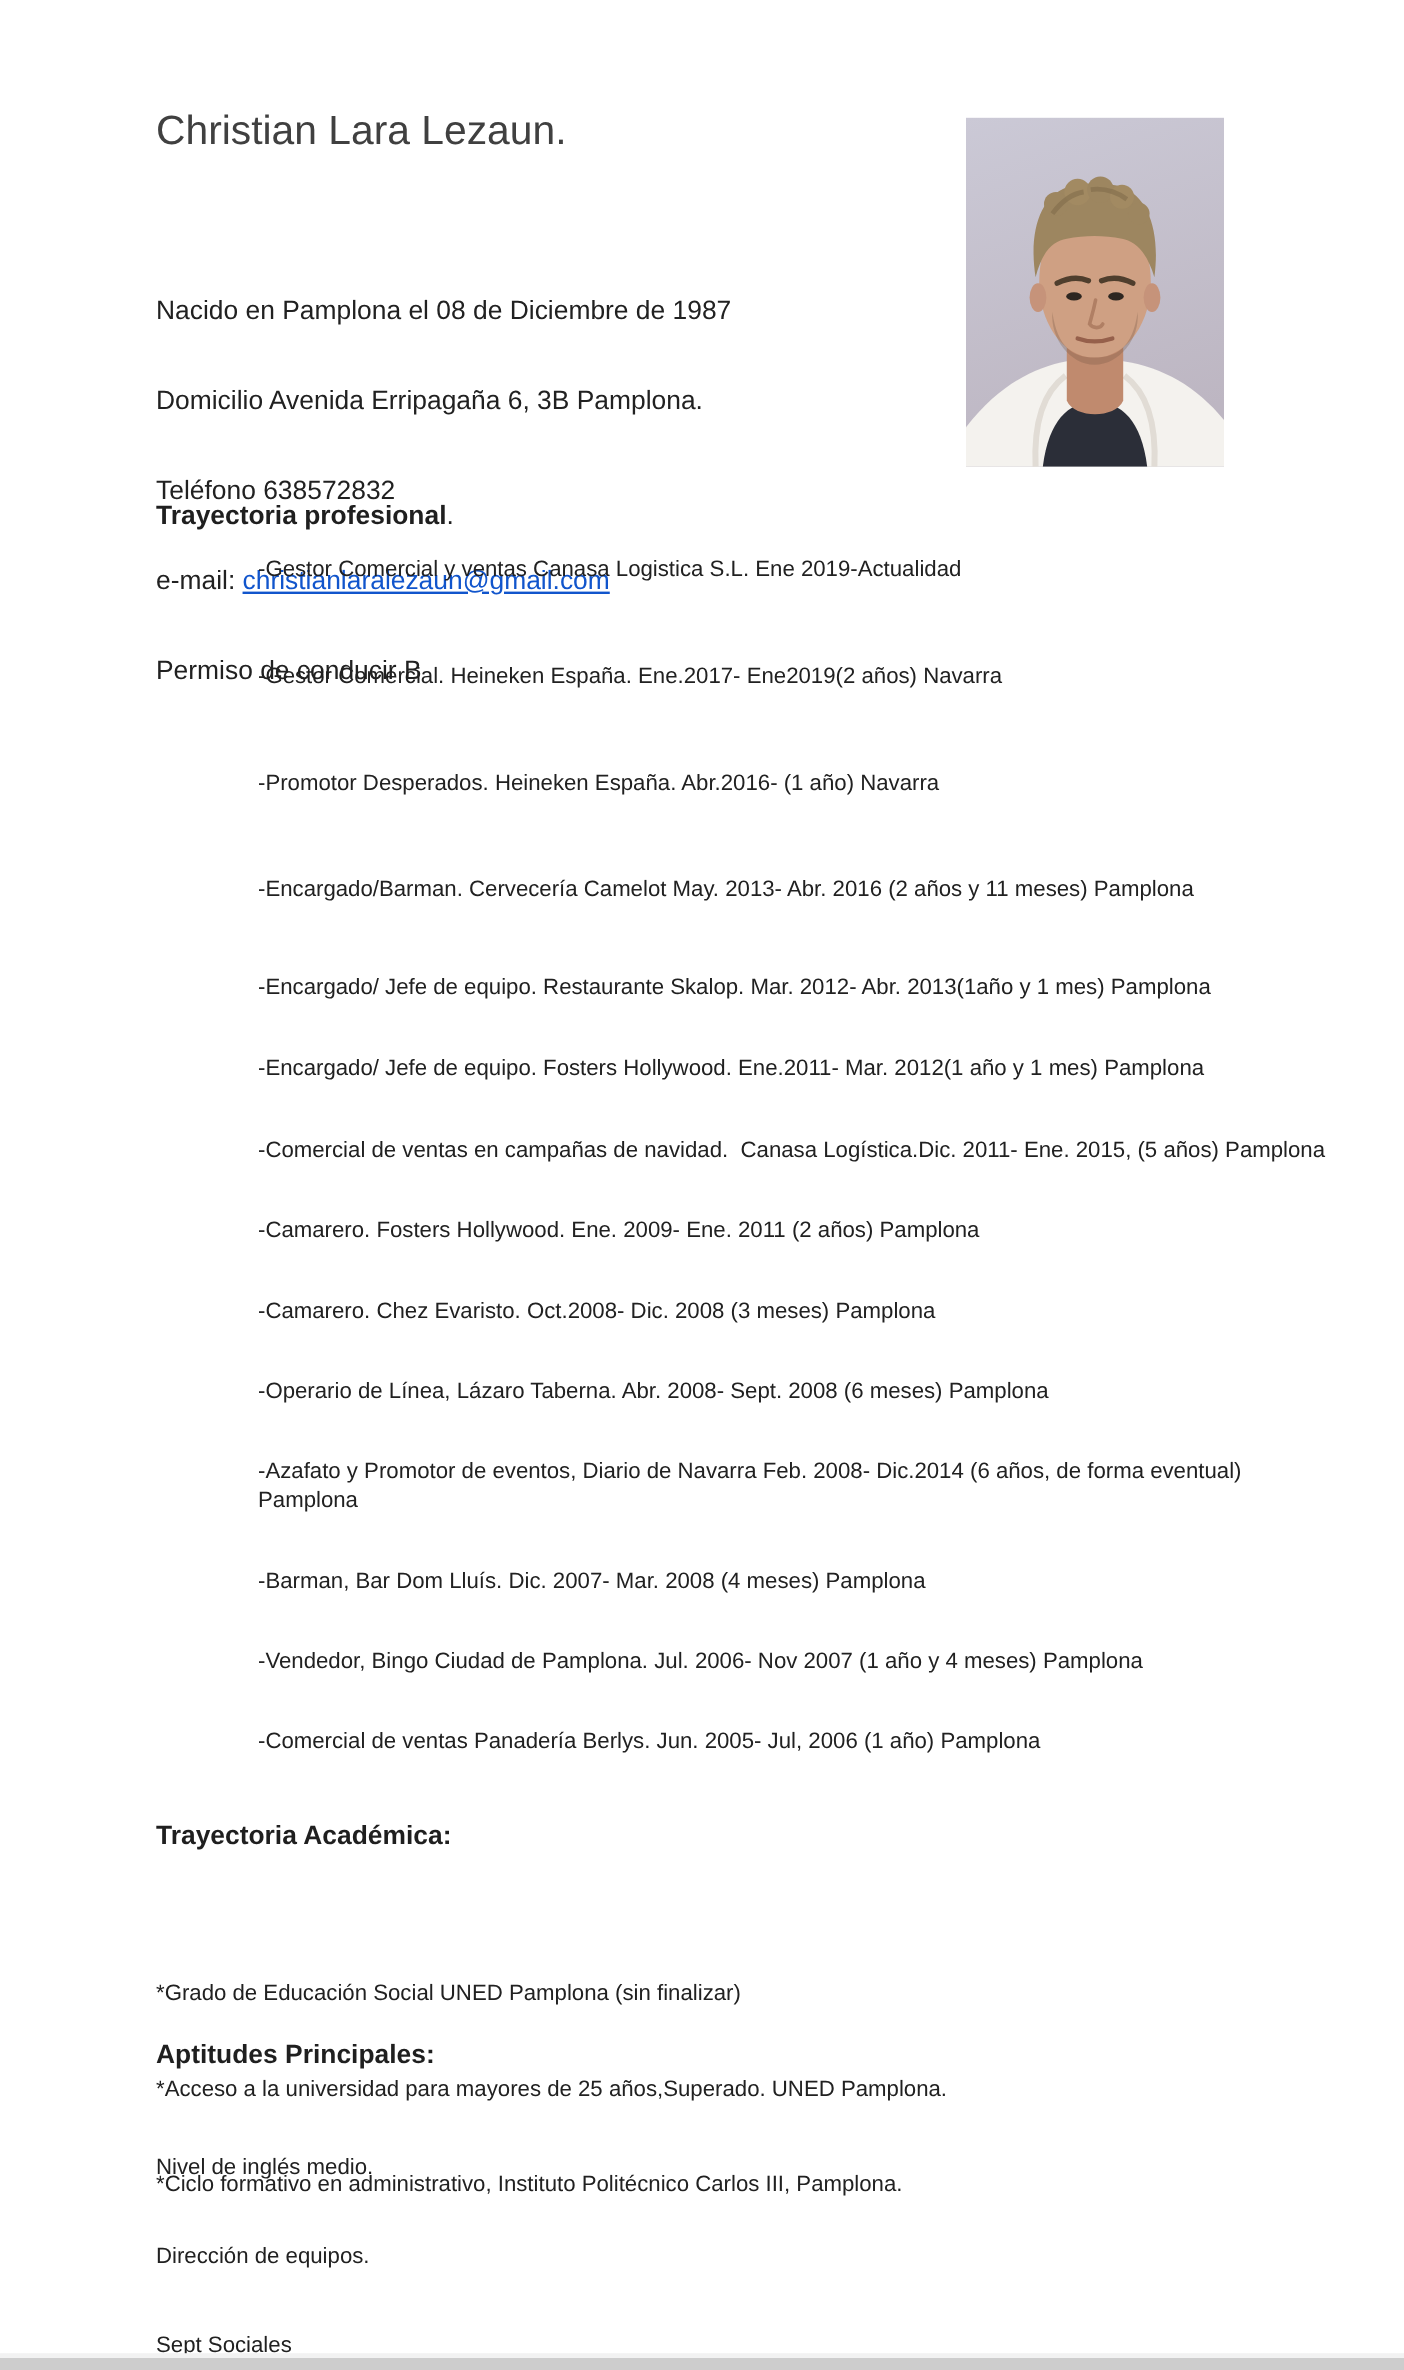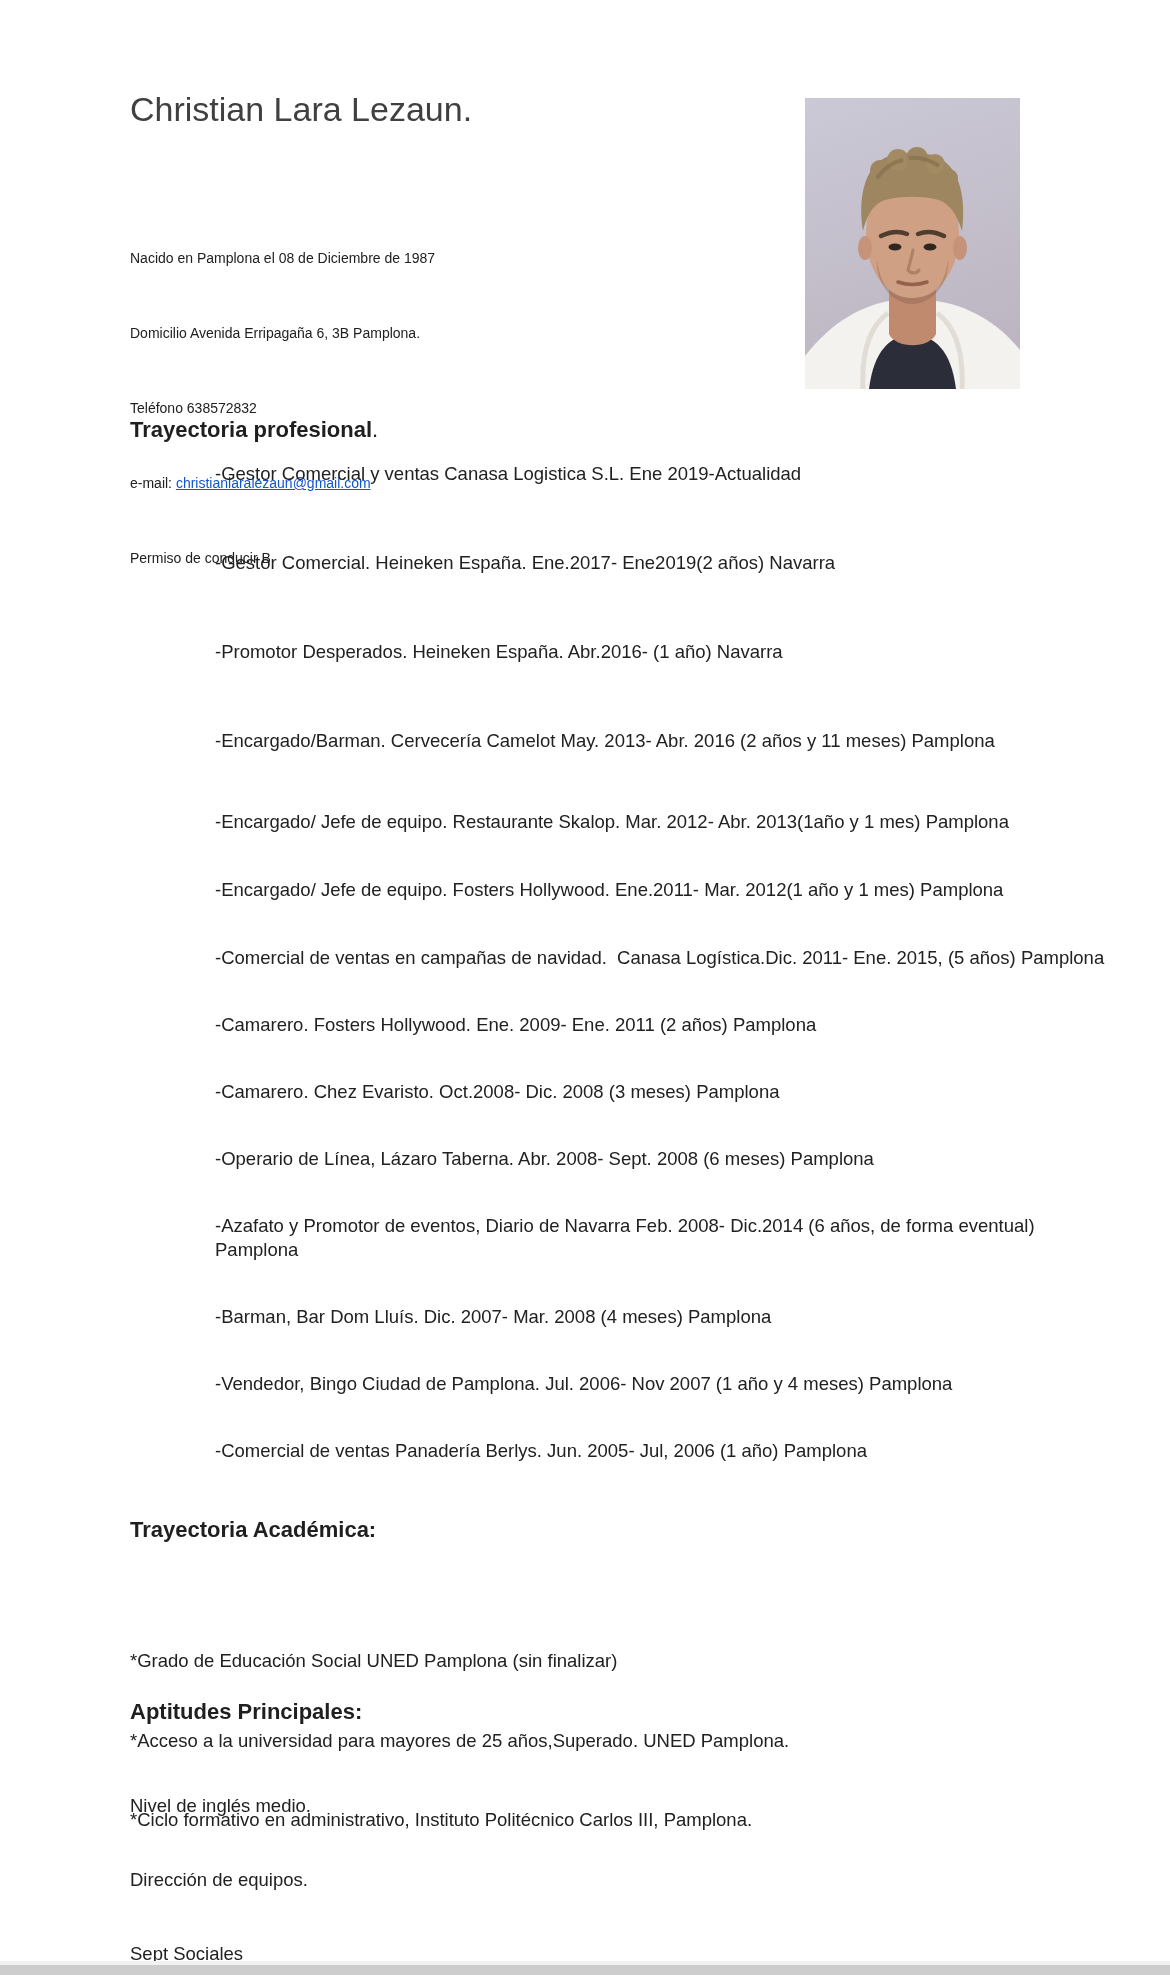--- a/index.html
+++ b/index.html
@@ -13,21 +13,21 @@
   }
   .title{
     position:absolute;left:130px;top:88px;margin:0;
     font-size:34px;font-weight:400;line-height:42px;color:#404040;
   }
   .photo{
     position:absolute;left:805px;top:98px;width:215px;height:291px;display:block;
   }
   .contact{
     position:absolute;left:130px;top:196px;
-    font-size:14px;line-height:25px;white-space:pre-wrap;
+    font-size:22px;line-height:25px;white-space:pre-wrap;
   }
   .email-link{color:#1155cc;text-decoration:underline;cursor:pointer;}
   .sec-heading{
     position:absolute;left:130px;margin:0;
     font-size:22px;line-height:31px;font-weight:700;color:#1f1f1f;
   }
   .sec-heading .tail{font-weight:400;}
   .h-prof{top:414px;}
   .h-acad{top:1514px;}
   .h-apt{top:1696px;}

